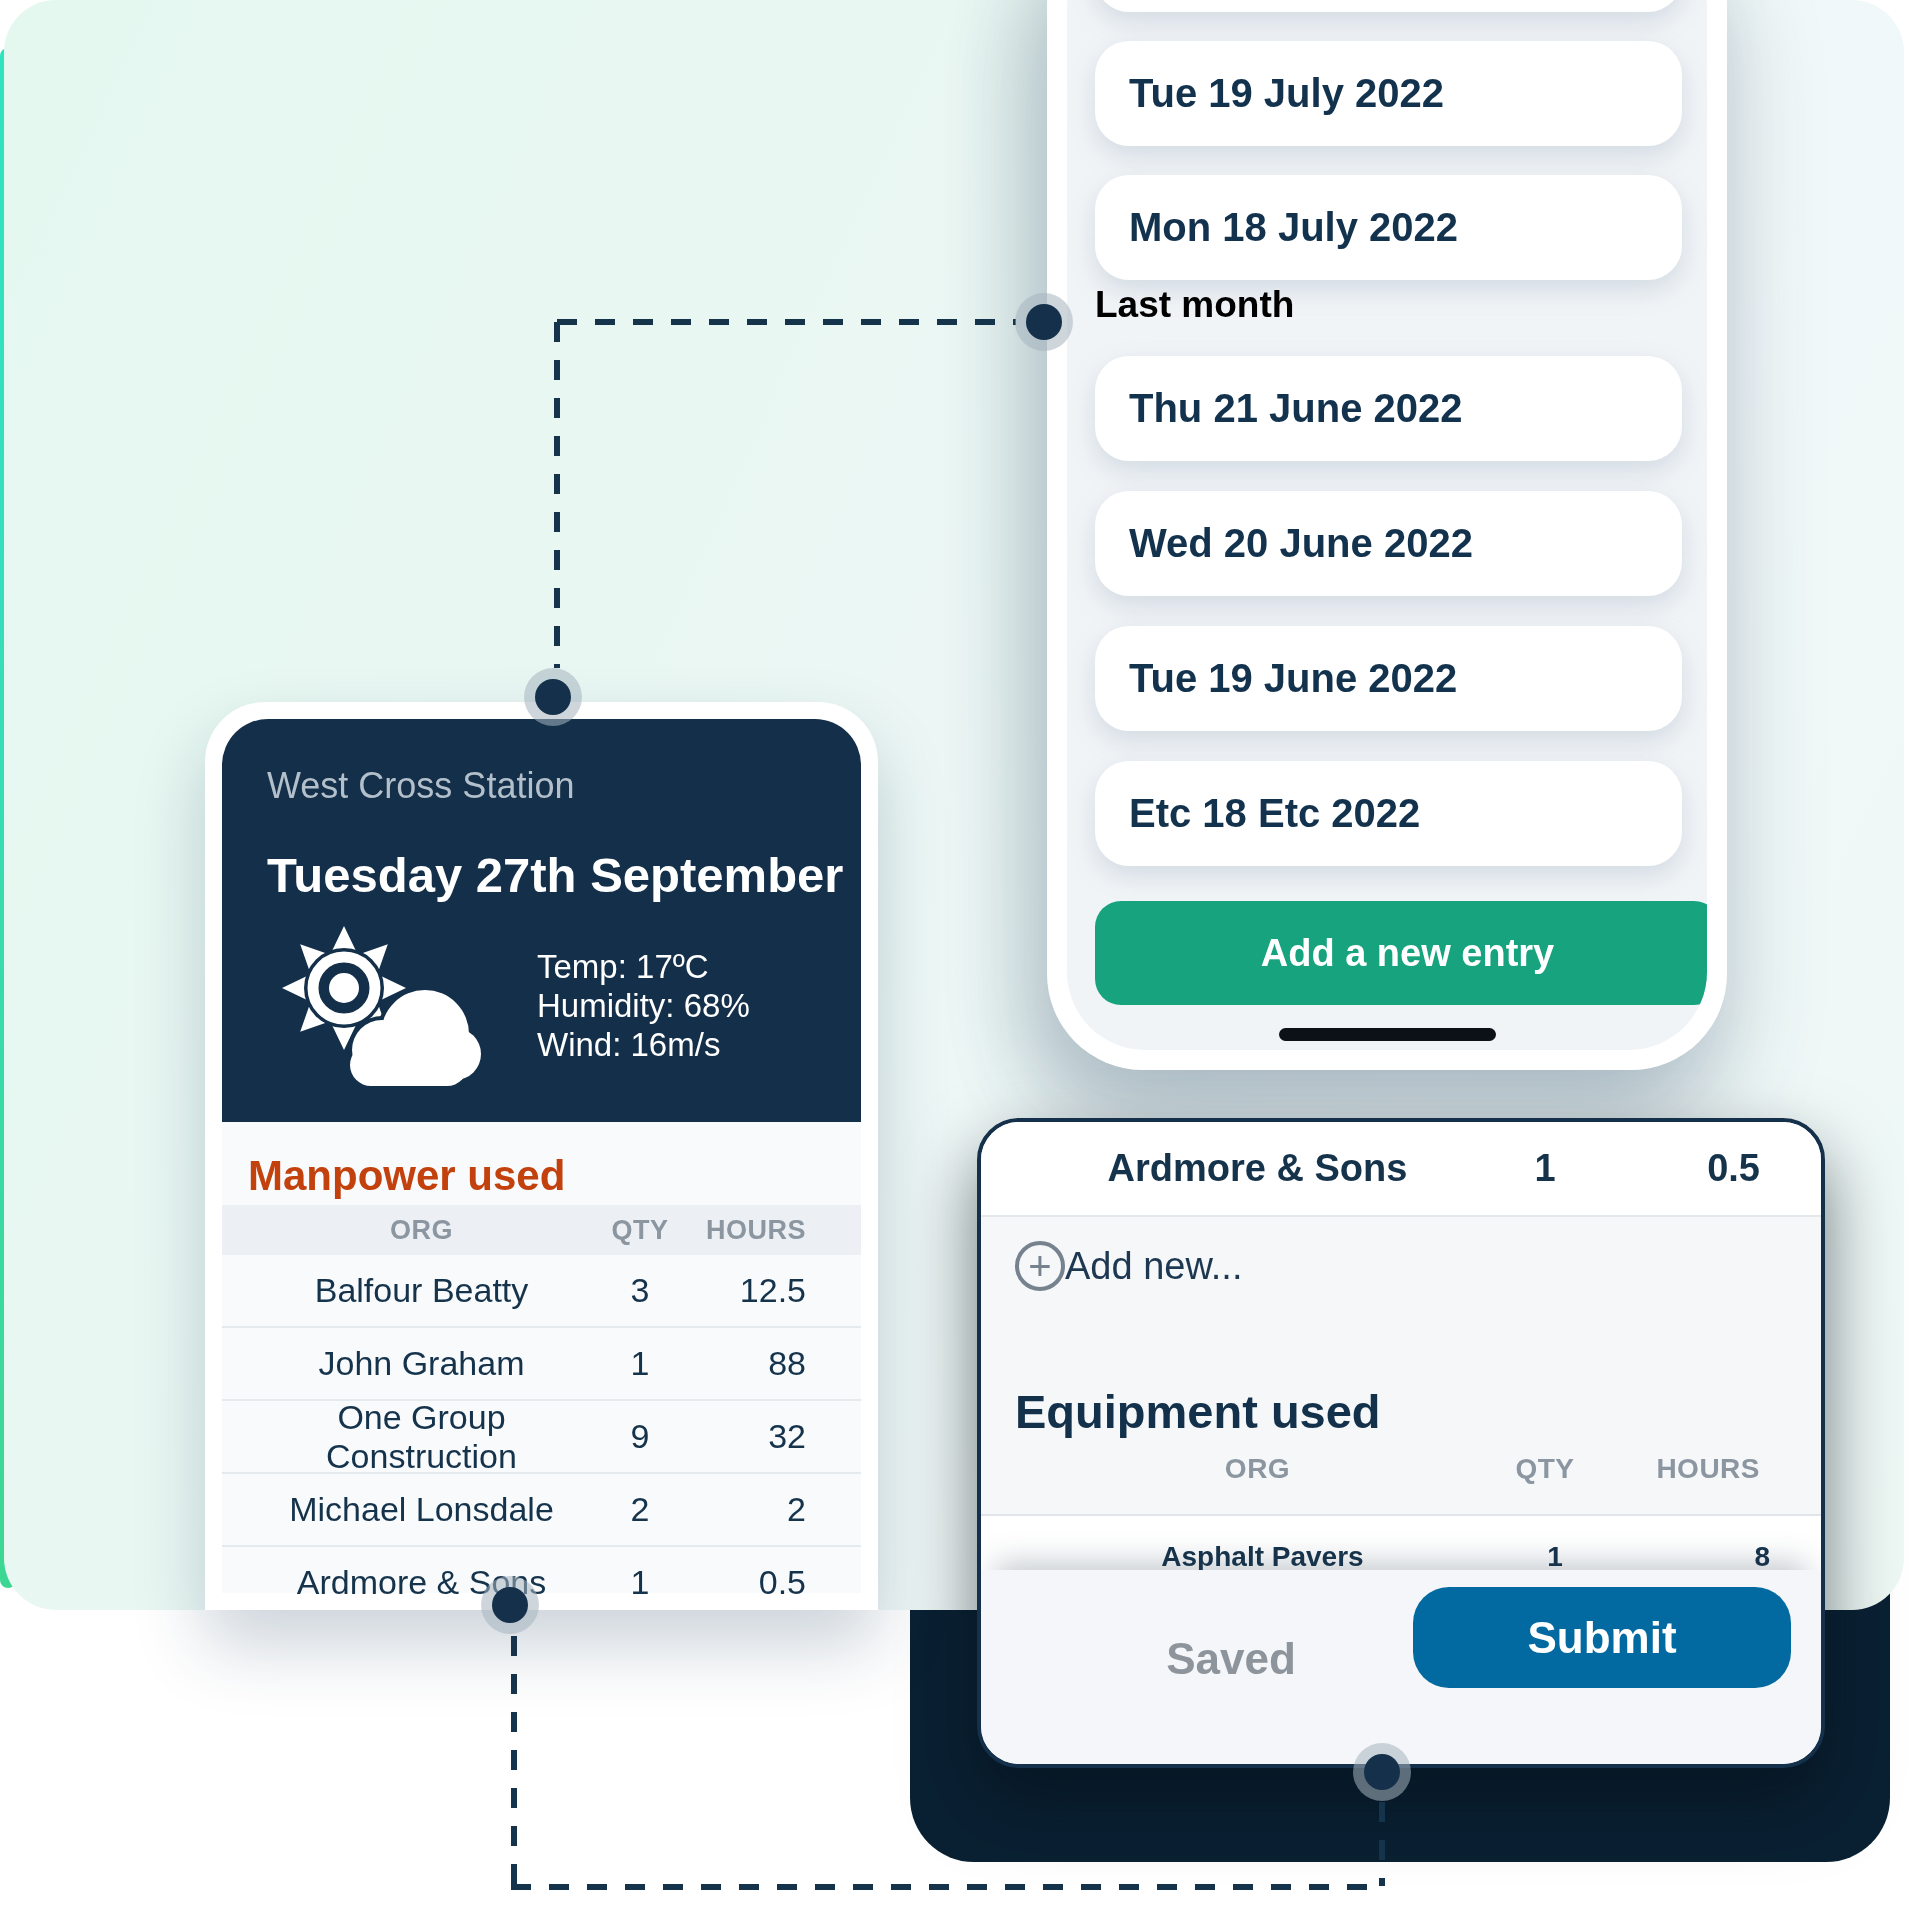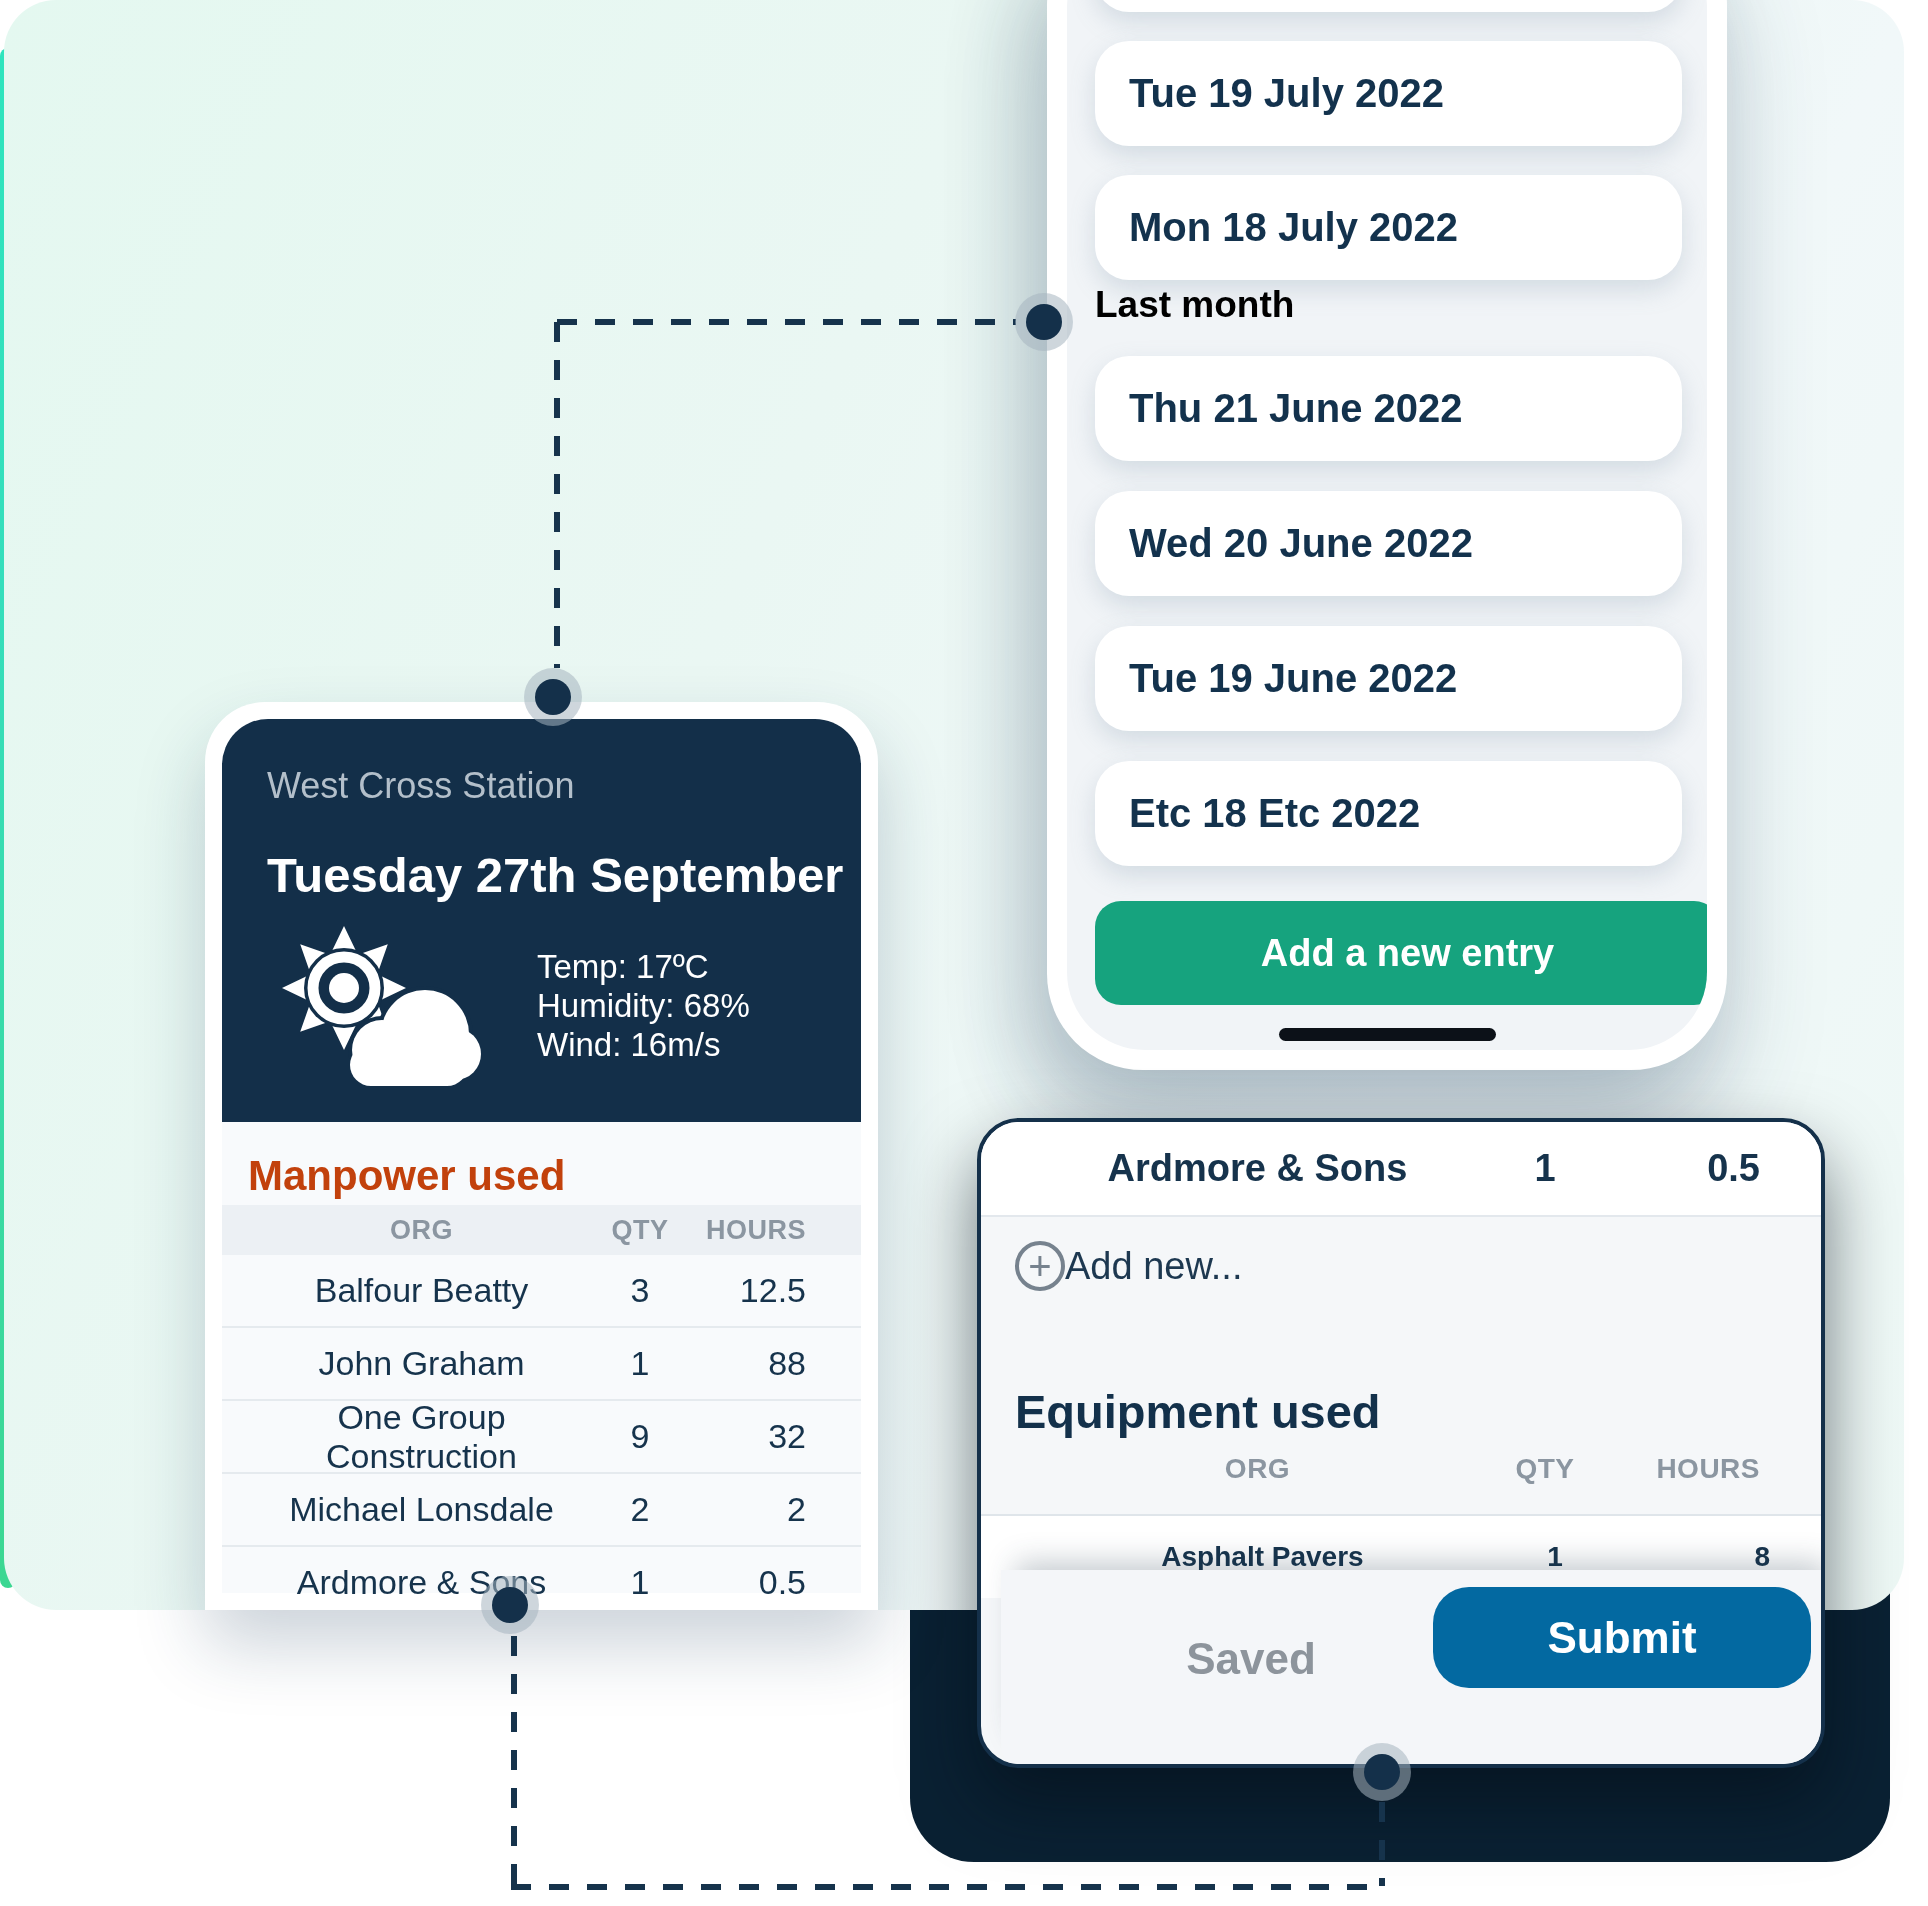--- a/index.html
+++ b/index.html
@@ -73,21 +73,21 @@
   .plus-circle{width:50px;height:50px;border:4px solid #76828e;border-radius:50%;box-sizing:border-box;
     display:flex;align-items:center;justify-content:center;color:#76828e;font-size:40px;font-weight:400;line-height:1;}
   .add-new-label{font-size:38px;font-weight:500;color:#1d3850;}
   .equip-title{position:absolute;left:34px;top:262px;font-size:47px;font-weight:700;color:#13314b;}
   .equip-thead{position:absolute;left:0;top:322px;width:840px;height:50px;display:flex;align-items:center;
     box-sizing:border-box;padding:0 61px 0 34px;font-size:28px;font-weight:600;color:var(--gray-label);letter-spacing:.5px;}
   .equip-row2{position:absolute;left:0;top:372px;width:840px;height:84px;background:#ffffff;
     border-top:2px solid #dfe5ea;display:flex;align-items:center;box-sizing:border-box;
     padding:0 51px 0 34px;font-size:28px;font-weight:600;color:var(--text-navy);margin-top:20px;}
   .equip-footer{position:absolute;left:0;top:448px;width:840px;height:208px;background:#f4f6f9;
-    border-radius:0 0 36px 36px;box-shadow:0 -22px 30px -15px rgba(40,60,80,.28);margin-left:20px;}
+    border-radius:0 0 36px 36px;box-shadow:0 -22px 30px -15px rgba(40,60,80,.28);}
   .saved-btn{position:absolute;left:120px;top:38px;width:260px;height:101px;display:flex;align-items:center;
     justify-content:center;font-size:44px;font-weight:700;color:#8d949c;background:transparent;border:none;}
   .submit-btn{position:absolute;left:432px;top:17px;width:378px;height:101px;border-radius:36px;
     background:#0369a1;display:flex;align-items:center;justify-content:center;
     font-size:44px;font-weight:700;color:#ffffff;}
 
   
   .dash-h{position:absolute;height:6px;background:repeating-linear-gradient(90deg,var(--text-navy) 0 20px,transparent 20px 38px);}
   .dash-v{position:absolute;width:6px;background:repeating-linear-gradient(180deg,var(--text-navy) 0 20px,transparent 20px 38px);}
   .dot{position:absolute;width:58px;height:58px;border-radius:50%;background:rgba(165,180,192,.55);}

